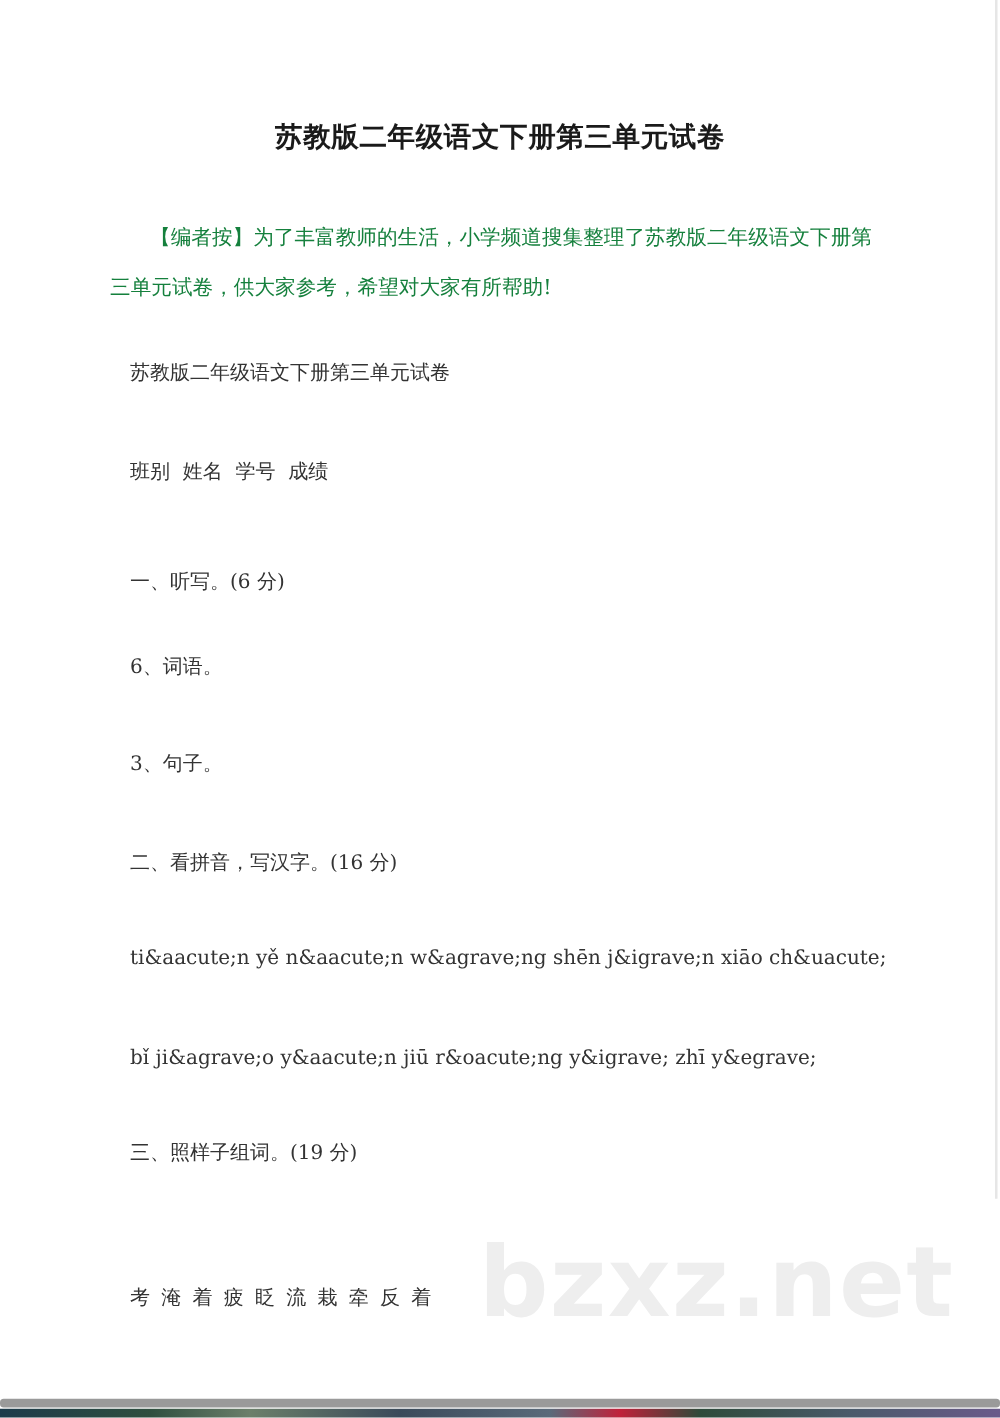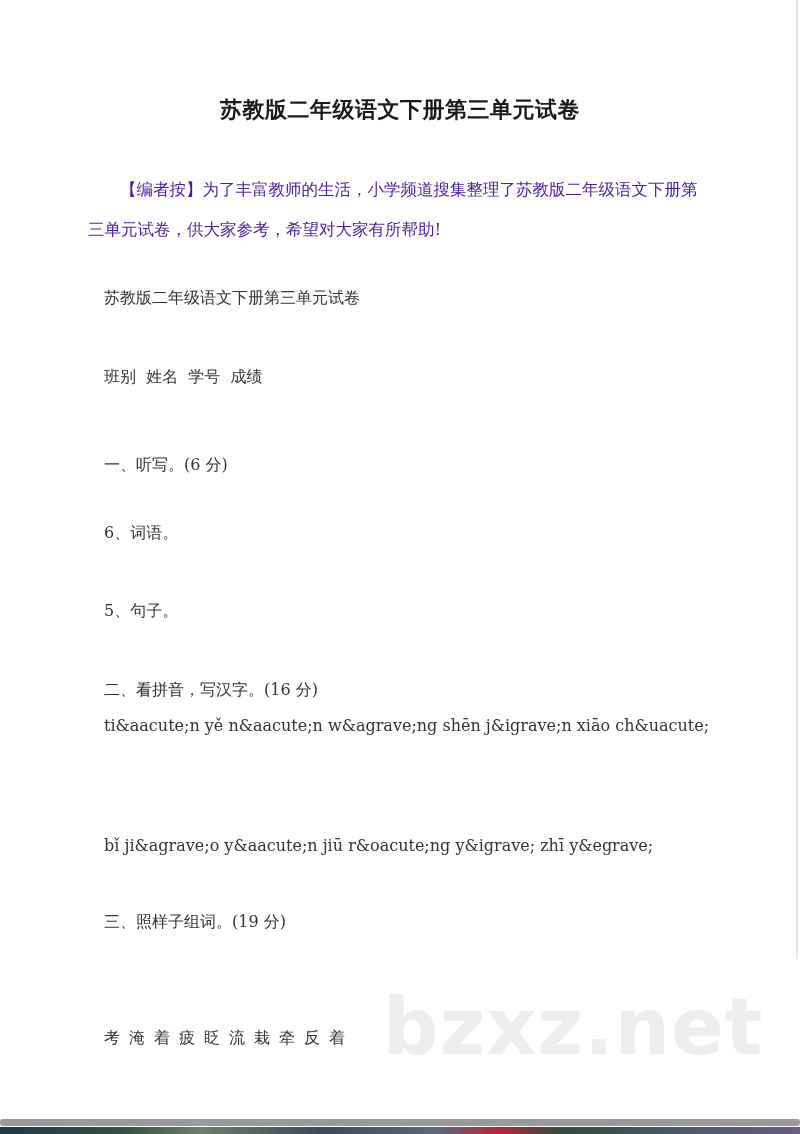--- a/index.html
+++ b/index.html
@@ -15,21 +15,21 @@
     border-right: 2px solid #e6e6e6;
   }
   .title {
     position: absolute; left: 0; width: 800px; top: 95px;
     text-align: center;
     font-family: "DejaVu Sans", "Liberation Sans", sans-serif;
     font-weight: bold; font-size: 22px; color: #1a1a1a; letter-spacing: 0.5px;
   }
   .intro {
     position: absolute; left: 88px; top: 170px; width: 625px;
-    font-size: 16.5px; line-height: 40px; text-indent: 32px; color: #4c1d95;
+    font-size: 16.5px; line-height: 40px; text-indent: 32px; color: #15803d;
   }
   .line {
     position: absolute; left: 104px; font-size: 16px; color: #333;
     white-space: nowrap;
   }
   .chars span { margin-right: 9px; }
   .watermark {
     position: absolute; left: 383px; top: 988px;
     font-family: "DejaVu Sans", "Liberation Sans", sans-serif;
     font-weight: bold; font-size: 78px; color: #eeeeee; letter-spacing: 1px;
@@ -49,24 +49,24 @@
 
 <div class="page">
   <div class="title">苏教版二年级语文下册第三单元试卷</div>
   <div class="intro">【编者按】为了丰富教师的生活，小学频道搜集整理了苏教版二年级语文下册第三单元试卷，供大家参考，希望对大家有所帮助!</div>
 
   <div class="line" style="top:288px">苏教版二年级语文下册第三单元试卷</div>
   <div class="line" style="top:367px; white-space:pre">班别  姓名  学号  成绩</div>
 
   <div class="line" style="top:455px">一、听写。(6 分)</div>
   <div class="line" style="top:523px">6、词语。</div>
-  <div class="line" style="top:601px">5、句子。</div>
+  <div class="line" style="top:601px">3、句子。</div>
 
   <div class="line" style="top:680px">二、看拼音，写汉字。(16 分)</div>
-  <div class="line" style="top:716px">ti&amp;aacute;n yě n&amp;aacute;n w&amp;agrave;ng shēn j&amp;igrave;n xiāo ch&amp;uacute;</div>
+  <div class="line" style="top:756px">ti&amp;aacute;n yě n&amp;aacute;n w&amp;agrave;ng shēn j&amp;igrave;n xiāo ch&amp;uacute;</div>
   <div class="line" style="top:836px">bǐ ji&amp;agrave;o y&amp;aacute;n jiū r&amp;oacute;ng y&amp;igrave; zhī y&amp;egrave;</div>
 
   <div class="line" style="top:912px">三、照样子组词。(19 分)</div>
   <div class="line chars" style="top:1028px">
     <span>考</span><span>淹</span><span>着</span><span>疲</span><span>眨</span><span>流</span><span>栽</span><span>牵</span><span>反</span><span>着</span>
   </div>
 
   <div class="watermark">bzxz.net</div>
 </div>
 

